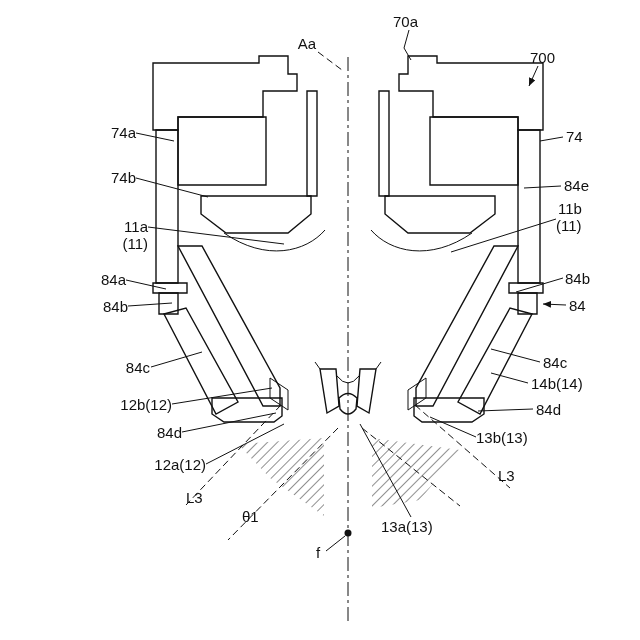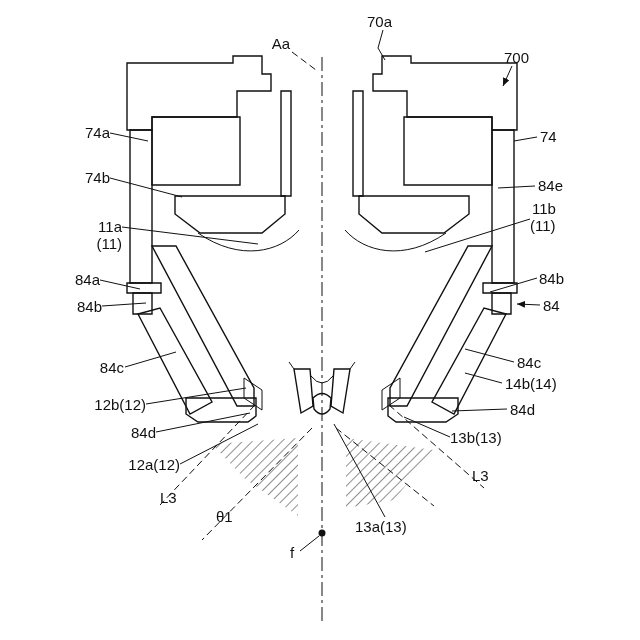--- a/index.html
+++ b/index.html
@@ -1,20 +1,20 @@
 <!DOCTYPE html>
 <html><head>
 <meta charset="utf-8">
 <style>
   html,body{margin:0;padding:0;}
   body{
     width:640px;height:640px;background:#ffffff;overflow:hidden;
     font-family:"Liberation Sans", sans-serif;
   }
-  .figure-wrap{width:516px;height:640px;position:relative;background:#fff;}
+  .figure-wrap{width:516px;height:640px;position:relative;background:#fff;padding-left:26px;}
   svg{display:block;}
   text{
     font-family:"Liberation Sans", sans-serif;
     font-size:15px;
     fill:#111;
   }
   .outline{fill:none;stroke:#111;stroke-width:1.4;}
   .leader{fill:none;stroke:#111;stroke-width:1;}
   .dashed{fill:none;stroke:#111;stroke-width:1;stroke-dasharray:7 4;}
   .axis{fill:none;stroke:#111;stroke-width:1;stroke-dasharray:14 4 3 4;}

